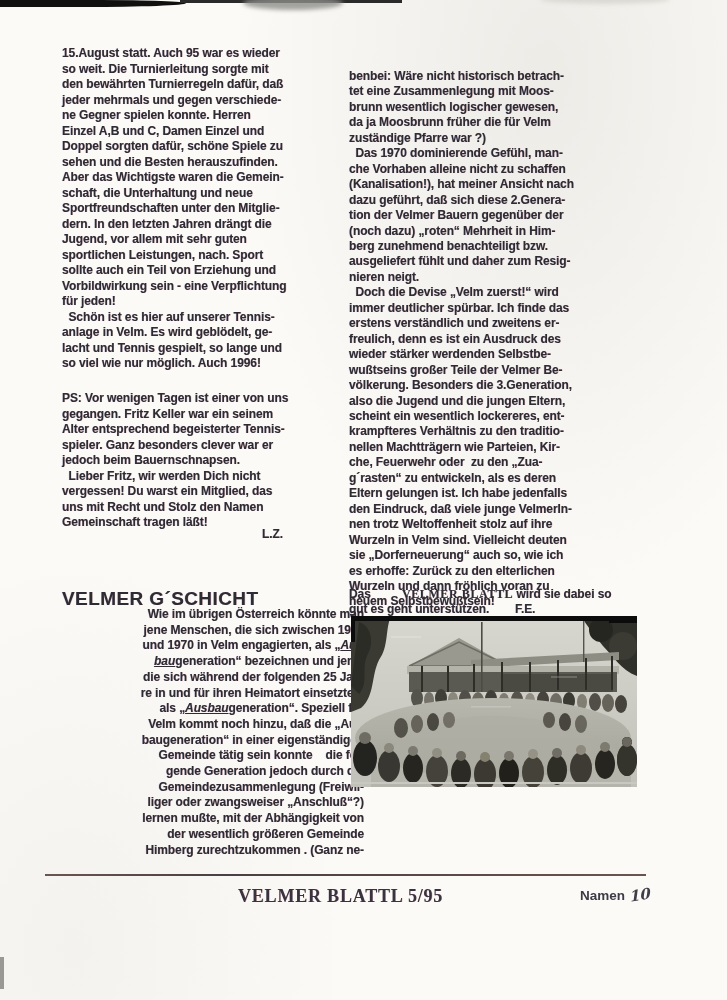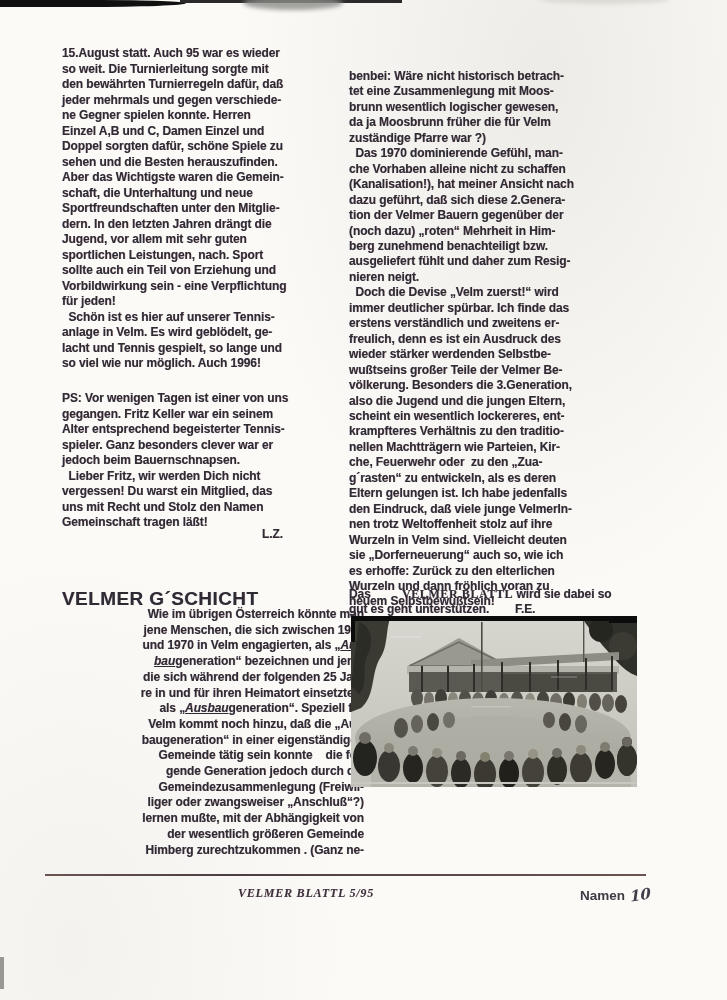--- a/index.html
+++ b/index.html
@@ -32,23 +32,23 @@
   .art{position:absolute;background:#101010;}
   .smudge{position:absolute;border-radius:50%;filter:blur(2px);}
   
   .photo{position:absolute;left:351px;top:616px;width:286px;height:171px;}
   .photo svg{display:block;}
   
   .impressum{line-height:14.2px;}
   
   .footer-rule{position:absolute;left:45px;top:874px;width:601px;height:2px;
     background:linear-gradient(90deg,#6b5450,#4a3f44 30%,#5d4a48 70%,#6b5450);}
-  .footer-title{position:absolute;left:238px;top:886px;font-size:12px;color:#3a3240;
+  .footer-title{position:absolute;left:238px;top:886px;font-size:18px;color:#3a3240;
     font-family:"Liberation Serif", serif;font-weight:bold;letter-spacing:0.8px;
-    text-shadow:0.4px 0 0 rgba(150,60,60,.35);font-style:italic;}
+    text-shadow:0.4px 0 0 rgba(150,60,60,.35);}
   .footer-page{position:absolute;left:580px;top:886px;font-size:13.5px;font-weight:bold;color:#3d3b44;}
   .hand-number{display:inline-block;font-style:italic;font-size:15px;
     font-family:"DejaVu Serif", serif;transform:rotate(-9deg) skewX(-6deg);
     margin-left:5px;color:#3f3d47;}
 </style>
 </head>
 <body>
 
 <div class="page">
 

